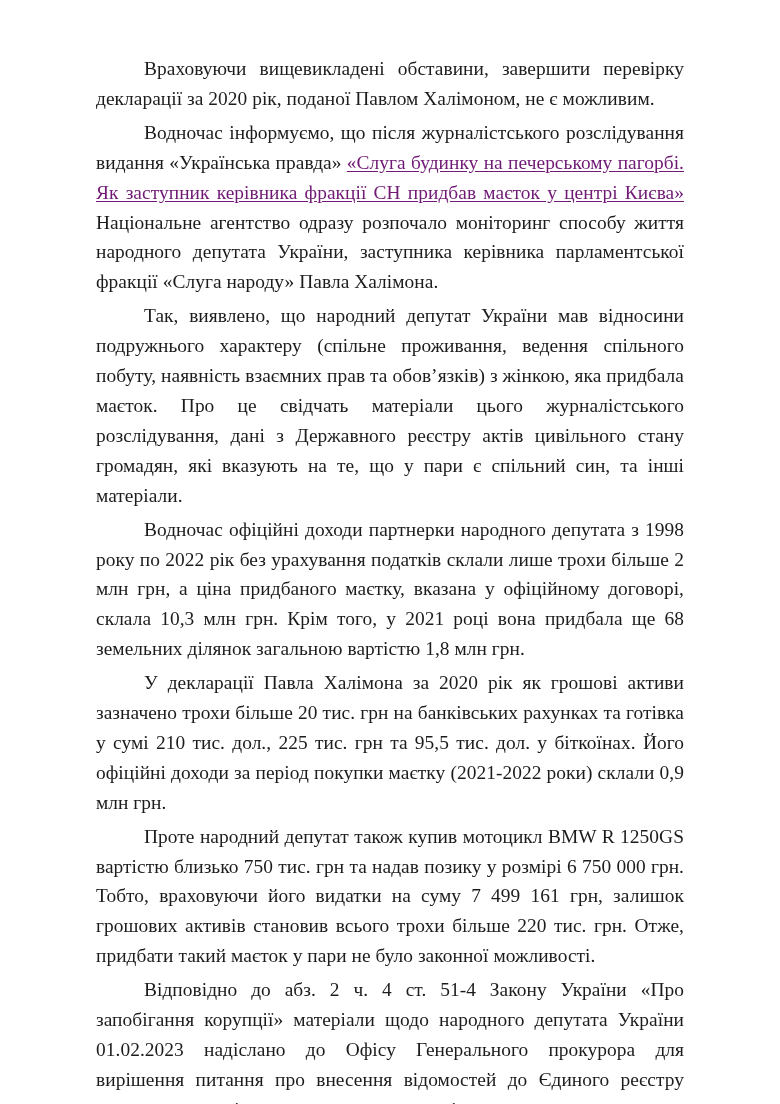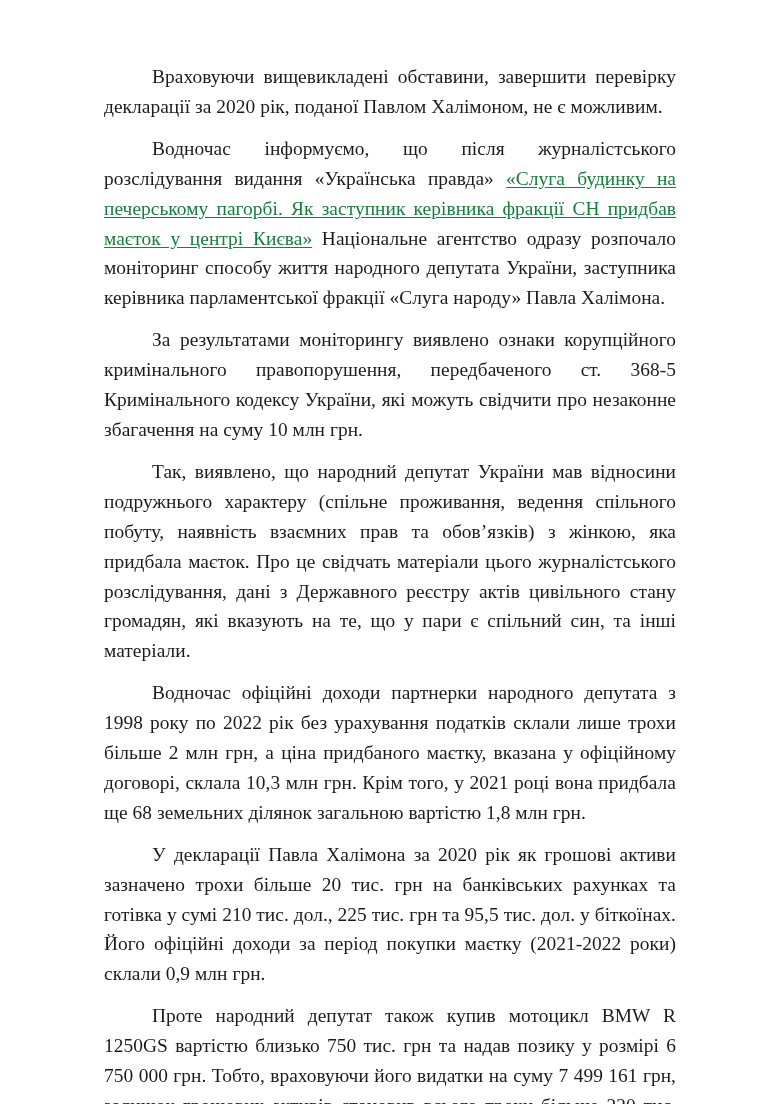--- a/index.html
+++ b/index.html
@@ -21,48 +21,47 @@
     background: #ffffff;
     box-sizing: border-box;
   }
   .doc-body {
     position: absolute;
     left: 92px;
     top: 50px;
     width: 596px;
   }
   p.para {
-    margin: 12px;
+    margin: 4px;
     padding: 0;
     text-indent: 48px;
     text-align: justify;
     text-justify: inter-word;
     font-size: 19.4px;
     line-height: 29.9px;
     color: #1c1c1c;
     letter-spacing: 0.05px;
     -webkit-font-smoothing: antialiased;
   }
   a.doc-link {
-    color: #15803d;
+    color: #701a75;
     text-decoration: underline;
     text-underline-offset: 2px;
   }
 </style>
 </head>
 <body>
 
 <div class="page">
   <div class="doc-body">
 
     <p class="para">Враховуючи вищевикладені обставини, завершити перевірку декларації за 2020 рік, поданої Павлом Халімоном, не є можливим.</p>
 
     <p class="para"><span>Водночас інформуємо, що після журналістського розслідування видання «Українська правда» </span><a class="doc-link" href="#">«Слуга будинку на печерському пагорбі. Як заступник керівника фракції СН придбав маєток у центрі Києва»</a><span> Національне агентство одразу розпочало моніторинг способу життя народного депутата України, заступника керівника парламентської фракції «Слуга народу» Павла Халімона.</span></p>
 
-    <p class="para">За результатами моніторингу виявлено ознаки корупційного кримінального правопорушення, передбаченого ст. 368-5 Кримінального кодексу України, які можуть свідчити про незаконне збагачення на суму 10 млн грн.</p>
 
     <p class="para">Так, виявлено, що народний депутат України мав відносини подружнього характеру (спільне проживання, ведення спільного побуту, наявність взаємних прав та обов’язків) з жінкою, яка придбала маєток. Про це свідчать матеріали цього журналістського розслідування, дані з Державного реєстру актів цивільного стану громадян, які вказують на те, що у пари є спільний син, та інші матеріали.</p>
 
     <p class="para">Водночас офіційні доходи партнерки народного депутата з 1998 року по 2022 рік без урахування податків склали лише трохи більше 2 млн грн, а ціна придбаного маєтку, вказана у офіційному договорі, склала 10,3 млн грн. Крім того, у 2021 році вона придбала ще 68 земельних ділянок загальною вартістю 1,8 млн грн.</p>
 
     <p class="para">У декларації Павла Халімона за 2020 рік як грошові активи зазначено трохи більше 20 тис. грн на банківських рахунках та готівка у сумі 210 тис. дол., 225 тис. грн та 95,5 тис. дол. у біткоїнах. Його офіційні доходи за період покупки маєтку (2021-2022 роки) склали 0,9 млн грн.</p>
 
     <p class="para">Проте народний депутат також купив мотоцикл BMW R 1250GS вартістю близько 750 тис. грн та надав позику у розмірі 6 750 000 грн. Тобто, враховуючи його видатки на суму 7 499 161 грн, залишок грошових активів становив всього трохи більше 220 тис. грн. Отже, придбати такий маєток у пари не було законної можливості.</p>
 
     <p class="para">Відповідно до абз. 2 ч. 4 ст. 51-4 Закону України «Про запобігання корупції» матеріали щодо народного депутата України 01.02.2023 надіслано до Офісу Генерального прокурора для вирішення питання про внесення відомостей до Єдиного реєстру досудових розслідувань за ознаками кримінального правопорушення, передбаченого ст. 368-5 Кримінального</p>

